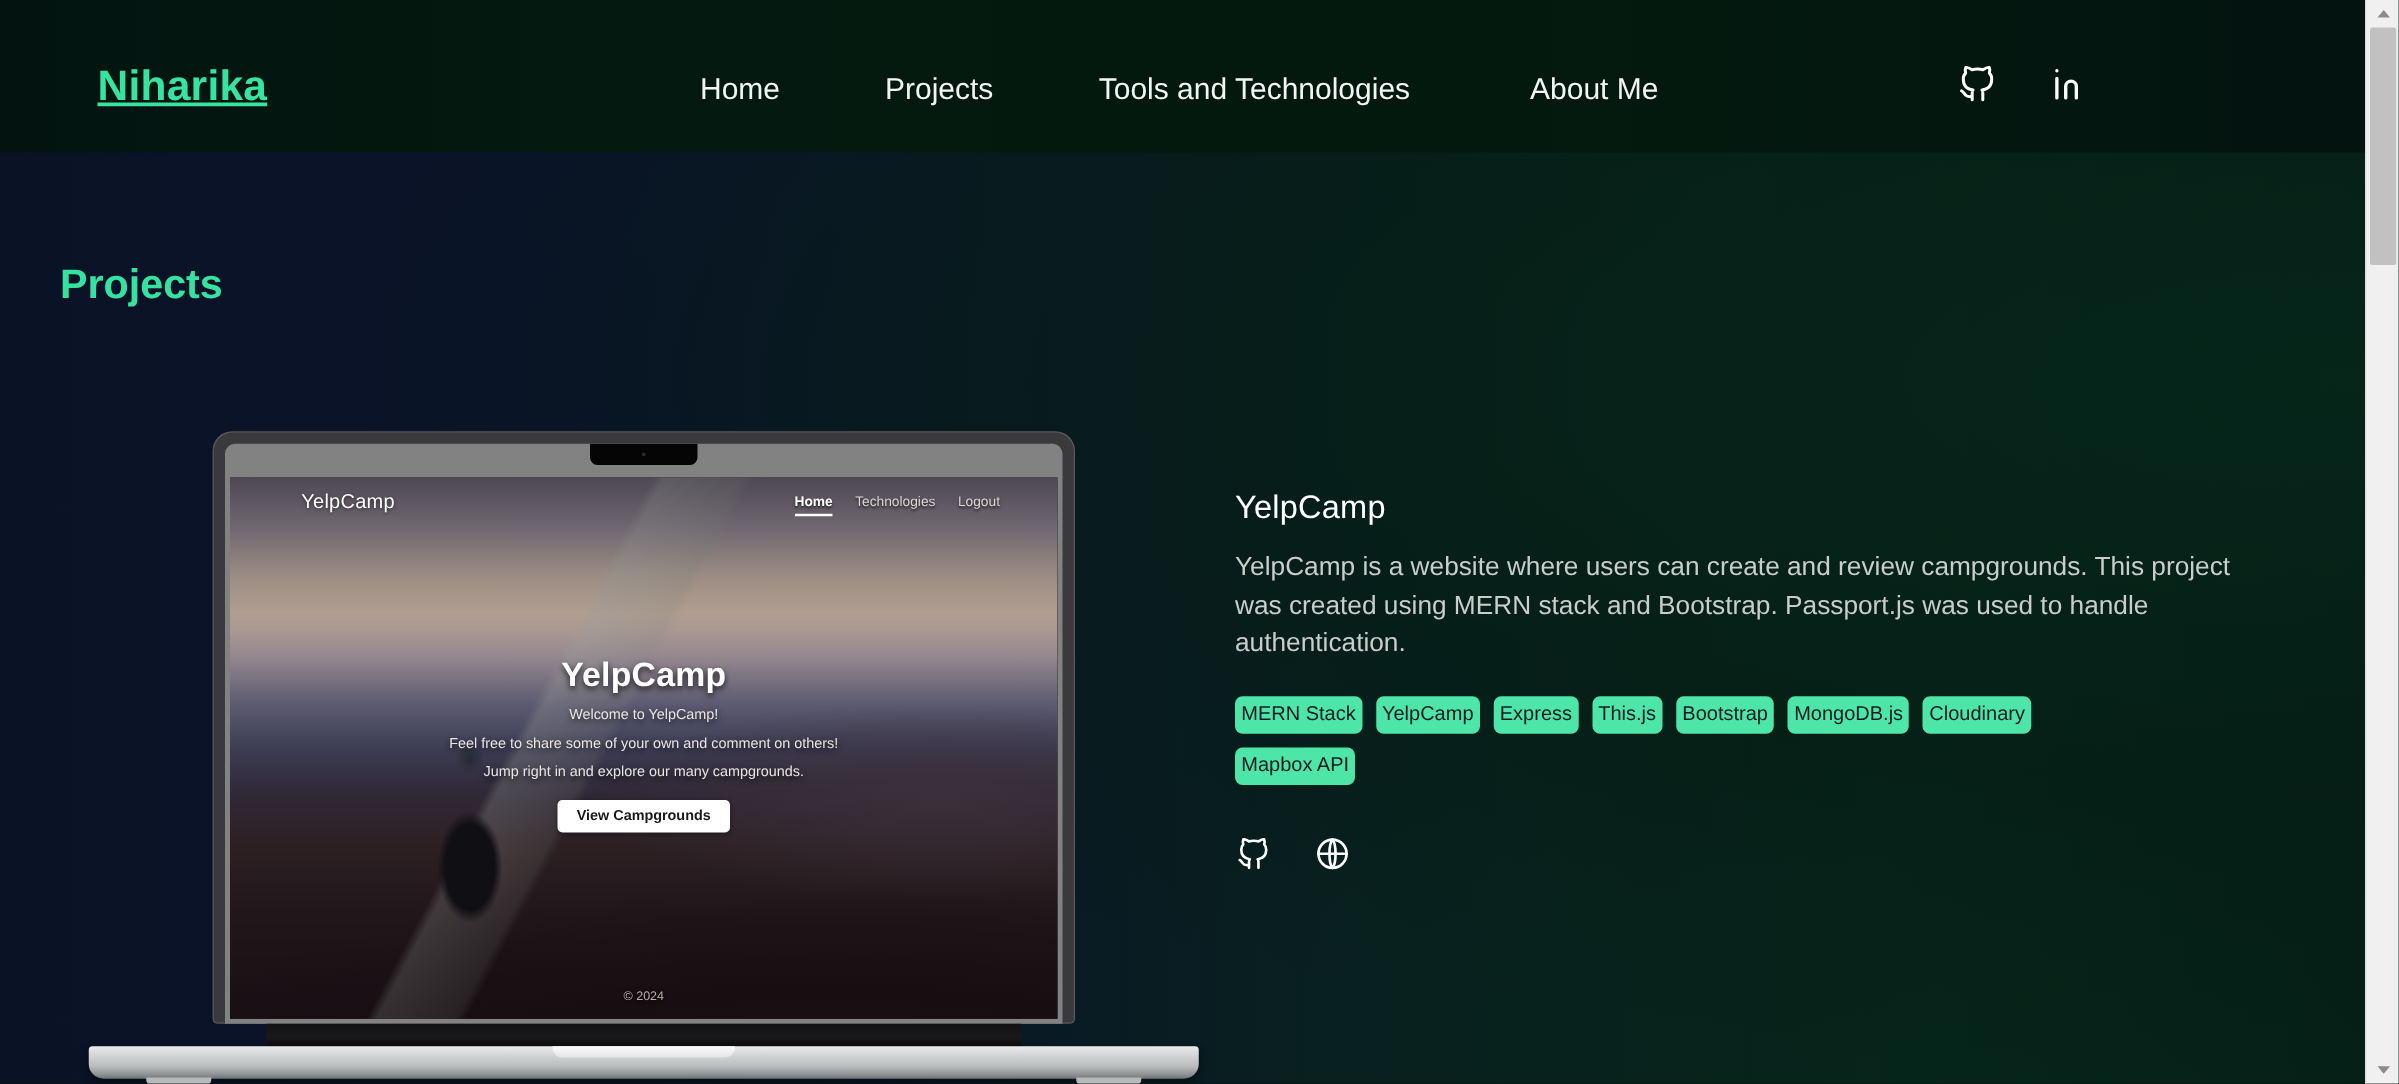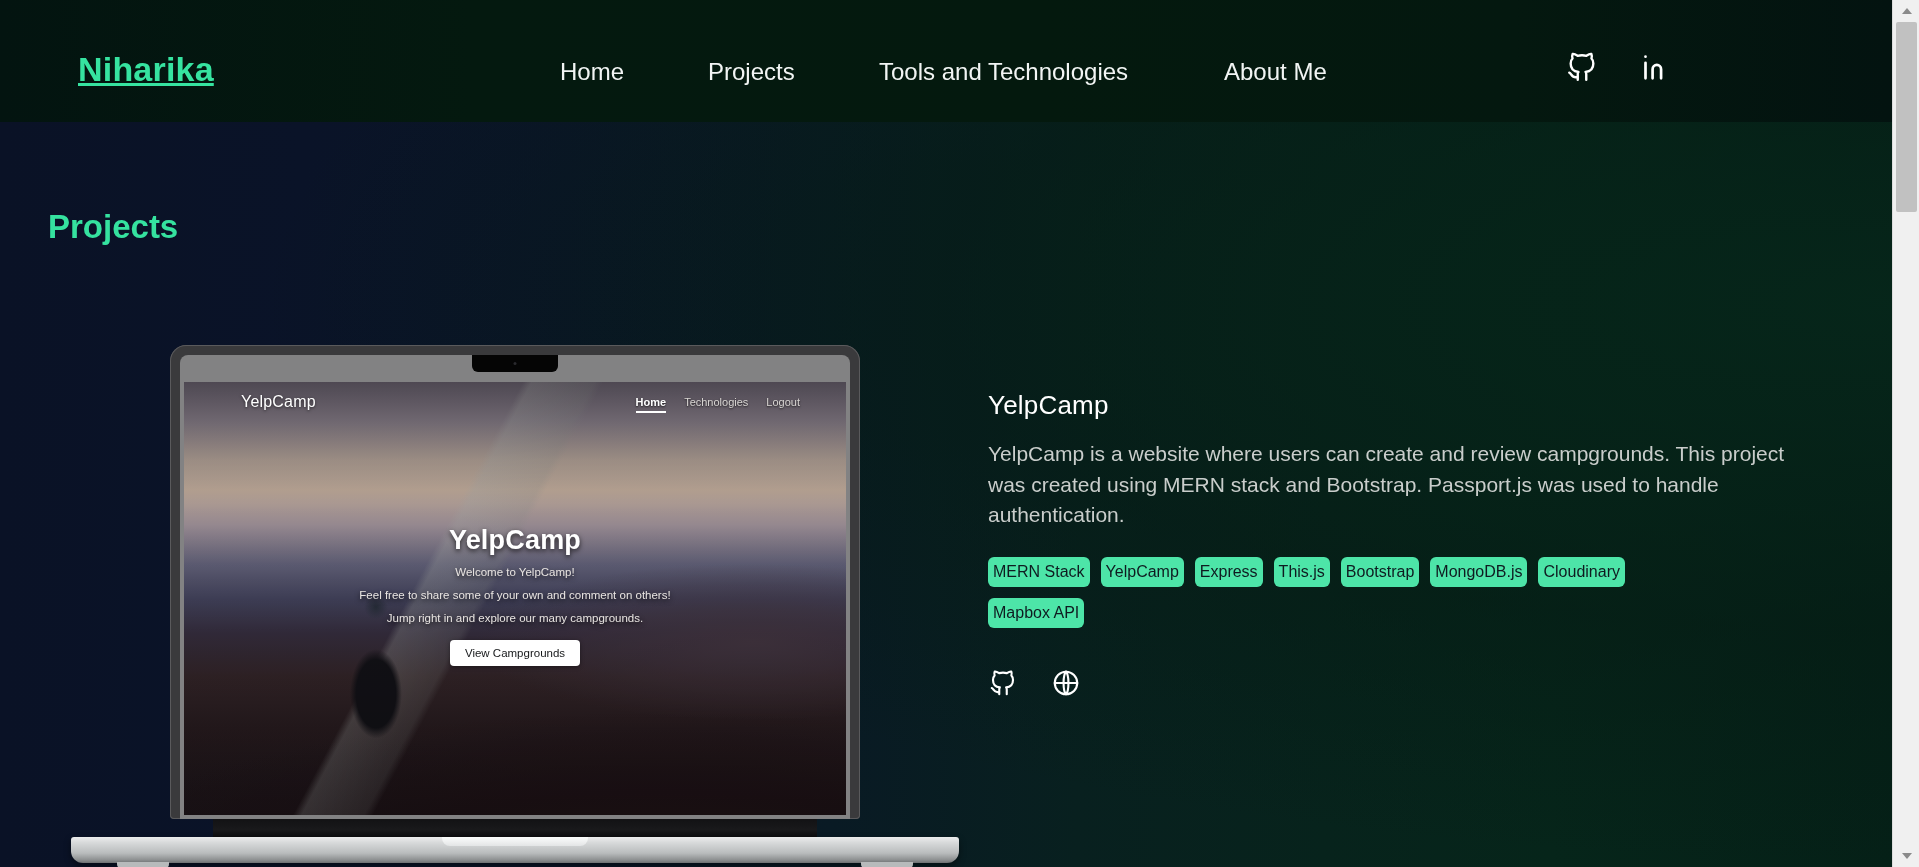--- a/index.html
+++ b/index.html
@@ -128,21 +128,21 @@
 
   .hero{
     position:absolute; left:0; right:0; top:143px; text-align:center; z-index:4;
     text-shadow:0 2px 5px rgba(0,0,0,0.75);
   }
   .hero h1{ color:#fff; font-size:27px; font-weight:700; letter-spacing:0.2px; }
   .hero p{ color:#e9e5e2; font-size:11.5px; line-height:1.22; margin-top:9px; }
   .hero-btn{
     display:inline-block; margin-top:15px;
     background:#fff; color:#16181a;
-    font-size:11.5px; font-weight:400;
+    font-size:11.5px; font-weight:700;
     padding:7px 15px; border-radius:4px; border:none; cursor:pointer;
     box-shadow:0 1px 4px rgba(0,0,0,0.4);
   }
   .site-footer{
     position:absolute; left:0; right:0; bottom:12px; text-align:center;
     color:#b9b2ad; font-size:10px; z-index:4;
     text-shadow:0 1px 3px rgba(0,0,0,0.8);
   }
 
   
@@ -250,20 +250,21 @@
             </div>
 
             <div class="hero">
               <h1>YelpCamp</h1>
               <p>Welcome to YelpCamp!</p>
               <p>Feel free to share some of your own and comment on others!</p>
               <p>Jump right in and explore our many campgrounds.</p>
               <button class="hero-btn">View Campgrounds</button>
             </div>
 
+            <div class="site-footer">© 2024</div>
           </div>
         </div>
       </div>
     </div>
     <div class="hinge"></div>
     <div class="base">
       <span class="dent"></span>
       <span class="foot l"></span>
       <span class="foot r"></span>
     </div>

